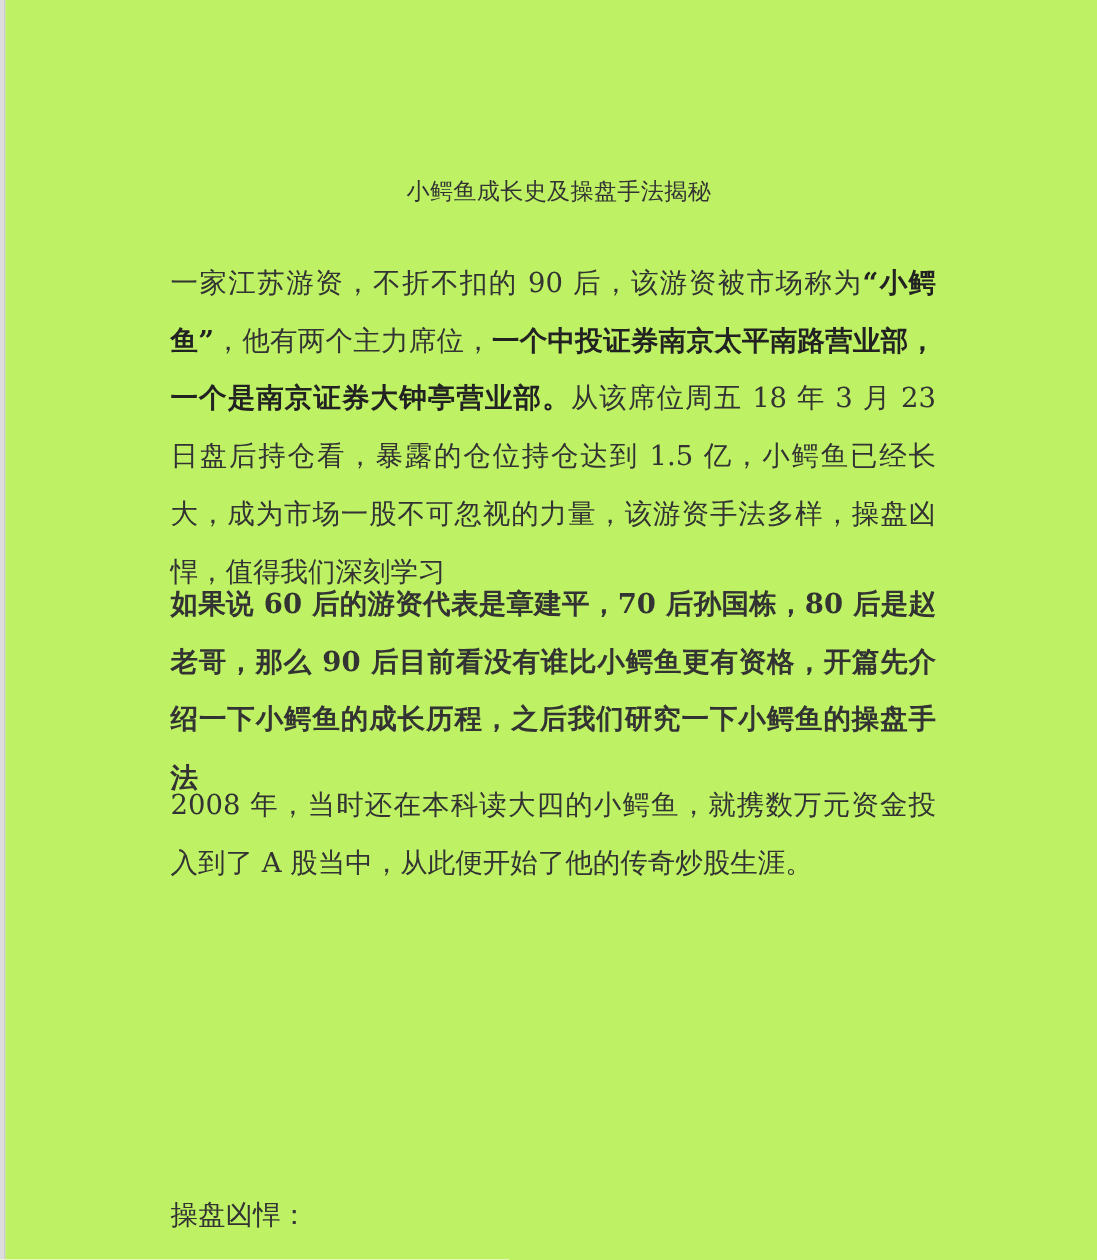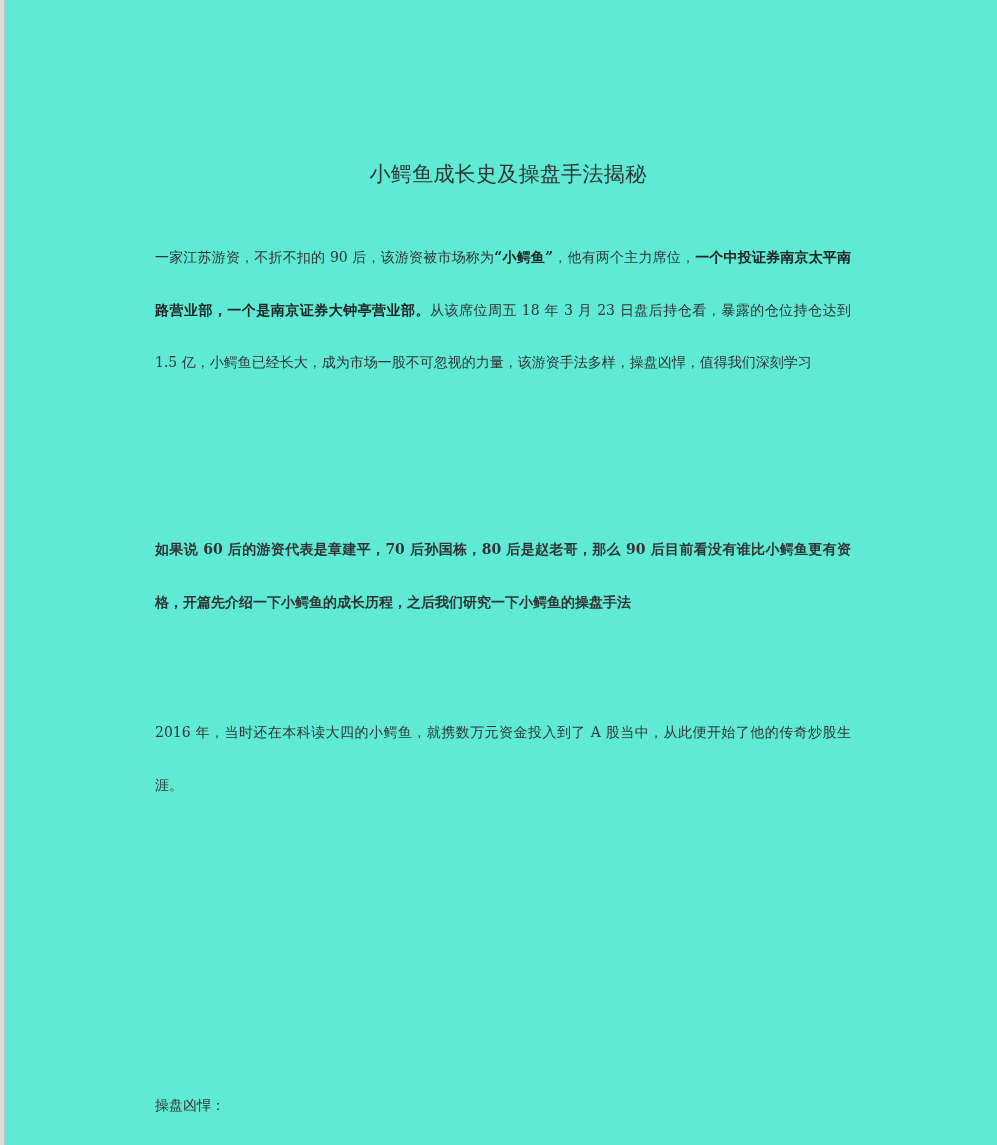--- a/index.html
+++ b/index.html
@@ -23,38 +23,38 @@
       height: 1145px;
       background: #dcdcdc;
       border-right: 1px solid #c4c4c4;
     }
     .page {
       position: absolute;
       left: 5px;
       top: 0;
       right: 0;
       bottom: 0;
-      background: #5eead4;
+      background: #bef264;
     }
     .doc-title {
       position: absolute;
       left: 0;
       width: 1006px;
       top: 159px;
       text-align: center;
       font-size: 21px;
       line-height: 30px;
       color: #333333;
       letter-spacing: 0.3px;
     }
     .para {
       position: absolute;
       left: 150px;
       width: 696px;
-      font-size: 14px;
+      font-size: 25px;
       line-height: 52.5px;
       color: #333333;
       text-align: justify;
       text-align-last: left;
     }
     .para b {
       font-weight: bold;
       color: #222222;
     }
     #p1 { top: 231px; }
@@ -71,18 +71,18 @@
 <div class="page">
 
   <div class="doc-title">小鳄鱼成长史及操盘手法揭秘</div>
 
   <p class="para" id="p1" style="margin:0;">
     <span>一家江苏游资，不折不扣的 90 后，该游资被市场称为</span><b>“小鳄鱼”</b><span>，他有两个主力席位，</span><b>一个中投证券南京太平南路营业部，一个是南京证券大钟亭营业部。</b><span>从该席位周五 18 年 3 月 23 日盘后持仓看，暴露的仓位持仓达到 1.5 亿，小鳄鱼已经长大，成为市场一股不可忽视的力量，该游资手法多样，操盘凶悍，值得我们深刻学习</span>
   </p>
 
   <p class="para" id="p2" style="margin:0;font-weight:bold;">如果说 60 后的游资代表是章建平，70 后孙国栋，80 后是赵老哥，那么 90 后目前看没有谁比小鳄鱼更有资格，开篇先介绍一下小鳄鱼的成长历程，之后我们研究一下小鳄鱼的操盘手法</p>
 
-  <p class="para" id="p3" style="margin:0;">2016 年，当时还在本科读大四的小鳄鱼，就携数万元资金投入到了 A 股当中，从此便开始了他的传奇炒股生涯。</p>
+  <p class="para" id="p3" style="margin:0;">2008 年，当时还在本科读大四的小鳄鱼，就携数万元资金投入到了 A 股当中，从此便开始了他的传奇炒股生涯。</p>
 
 
   <p class="para" id="p5" style="margin:0;">操盘凶悍：</p>
 
 </div>
 
 </body></html>

